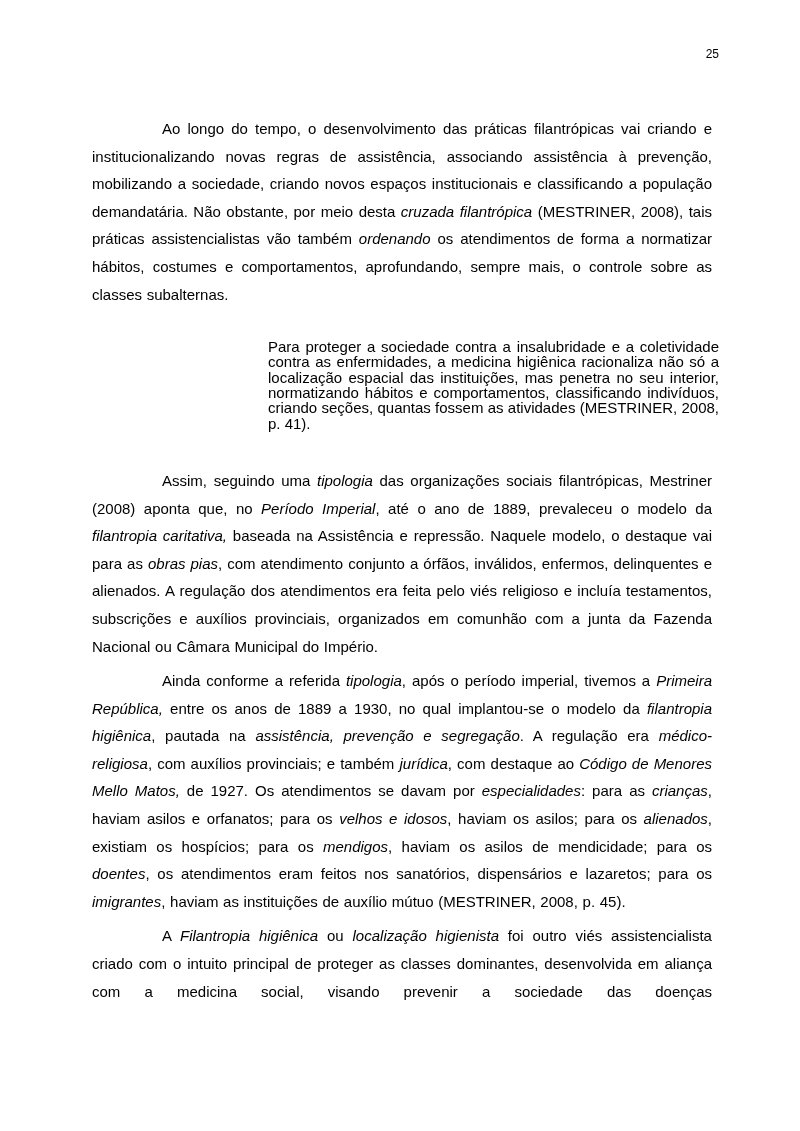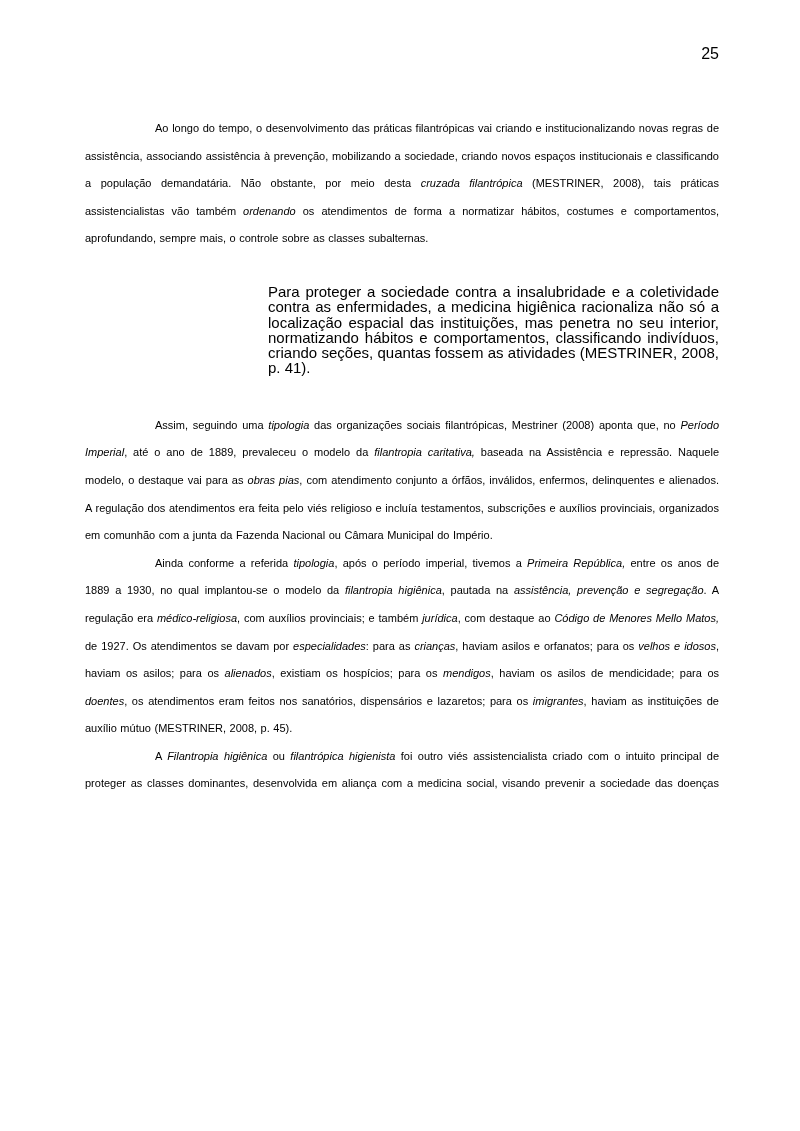--- a/index.html
+++ b/index.html
@@ -14,29 +14,29 @@
     margin: 0;
     background: #ffffff;
     color: #000000;
     font-family: "Liberation Sans", "DejaVu Sans", sans-serif;
     box-sizing: border-box;
     padding: 46px 81px 0 85px;
     overflow: hidden;
   }
   .page-number {
     text-align: right;
-    font-size: 16px;
+    font-size: 12px;
     line-height: 16px;
   }
   .body-text {
     margin-top: 53px;
   }
   p.para {
-    margin: 0;
-    font-size: 11px;
+    margin: 7px;
+    font-size: 15px;
     line-height: 27.6px;
     text-align: justify;
     text-indent: 70px;
     word-spacing: 0.5px;
   }
   p.para-continues {
     text-align-last: justify;
   }
   blockquote.quote {
     margin: 31px 0 36px 183px;
@@ -54,15 +54,15 @@
 
   <main class="body-text">
     <p class="para">Ao longo do tempo, o desenvolvimento das práticas filantrópicas vai criando e institucionalizando novas regras de assistência, associando assistência à prevenção, mobilizando a sociedade, criando novos espaços institucionais e classificando a população demandatária. Não obstante, por meio desta <i>cruzada filantrópica</i> (MESTRINER, 2008), tais práticas assistencialistas vão também <i>ordenando</i> os atendimentos de forma a normatizar hábitos, costumes e comportamentos, aprofundando, sempre mais, o controle sobre as classes subalternas.</p>
 
     <blockquote class="quote">Para proteger a sociedade contra a insalubridade e a coletividade contra as enfermidades, a medicina higiênica racionaliza não só a localização espacial das instituições, mas penetra no seu interior, normatizando hábitos e comportamentos, classificando indivíduos, criando seções, quantas fossem as atividades (MESTRINER, 2008, p. 41).</blockquote>
 
     <p class="para">Assim, seguindo uma <i>tipologia</i> das organizações sociais filantrópicas, Mestriner (2008) aponta que, no <i>Período Imperial</i>, até o ano de 1889, prevaleceu o modelo da <i>filantropia caritativa,</i> baseada na Assistência e repressão. Naquele modelo, o destaque vai para as <i>obras pias</i>, com atendimento conjunto a órfãos, inválidos, enfermos, delinquentes e alienados. A regulação dos atendimentos era feita pelo viés religioso e incluía testamentos, subscrições e auxílios provinciais, organizados em comunhão com a junta da Fazenda Nacional ou Câmara Municipal do Império.</p>
 
     <p class="para">Ainda conforme a referida <i>tipologia</i>, após o período imperial, tivemos a <i>Primeira República,</i> entre os anos de 1889 a 1930, no qual implantou-se o modelo da <i>filantropia higiênica</i>, pautada na <i>assistência, prevenção e segregação</i>. A regulação era <i>médico-religiosa</i>, com auxílios provinciais; e também <i>jurídica</i>, com destaque ao <i>Código de Menores Mello Matos,</i> de 1927. Os atendimentos se davam por <i>especialidades</i>: para as <i>crianças</i>, haviam asilos e orfanatos; para os <i>velhos e idosos</i>, haviam os asilos; para os <i>alienados</i>, existiam os hospícios; para os <i>mendigos</i>, haviam os asilos de mendicidade; para os <i>doentes</i>, os atendimentos eram feitos nos sanatórios, dispensários e lazaretos; para os <i>imigrantes</i>, haviam as instituições de auxílio mútuo (MESTRINER, 2008, p. 45).</p>
 
-    <p class="para para-continues">A <i>Filantropia higiênica</i> ou <i>filantrópica higienista</i> foi outro viés assistencialista criado com o intuito principal de proteger as classes dominantes, desenvolvida em aliança com a medicina social, visando prevenir a sociedade das doenças</p>
+    <p class="para para-continues">A <i>Filantropia higiênica</i> ou <i>localização higienista</i> foi outro viés assistencialista criado com o intuito principal de proteger as classes dominantes, desenvolvida em aliança com a medicina social, visando prevenir a sociedade das doenças</p>
   </main>
 </div>
 
 </body></html>

